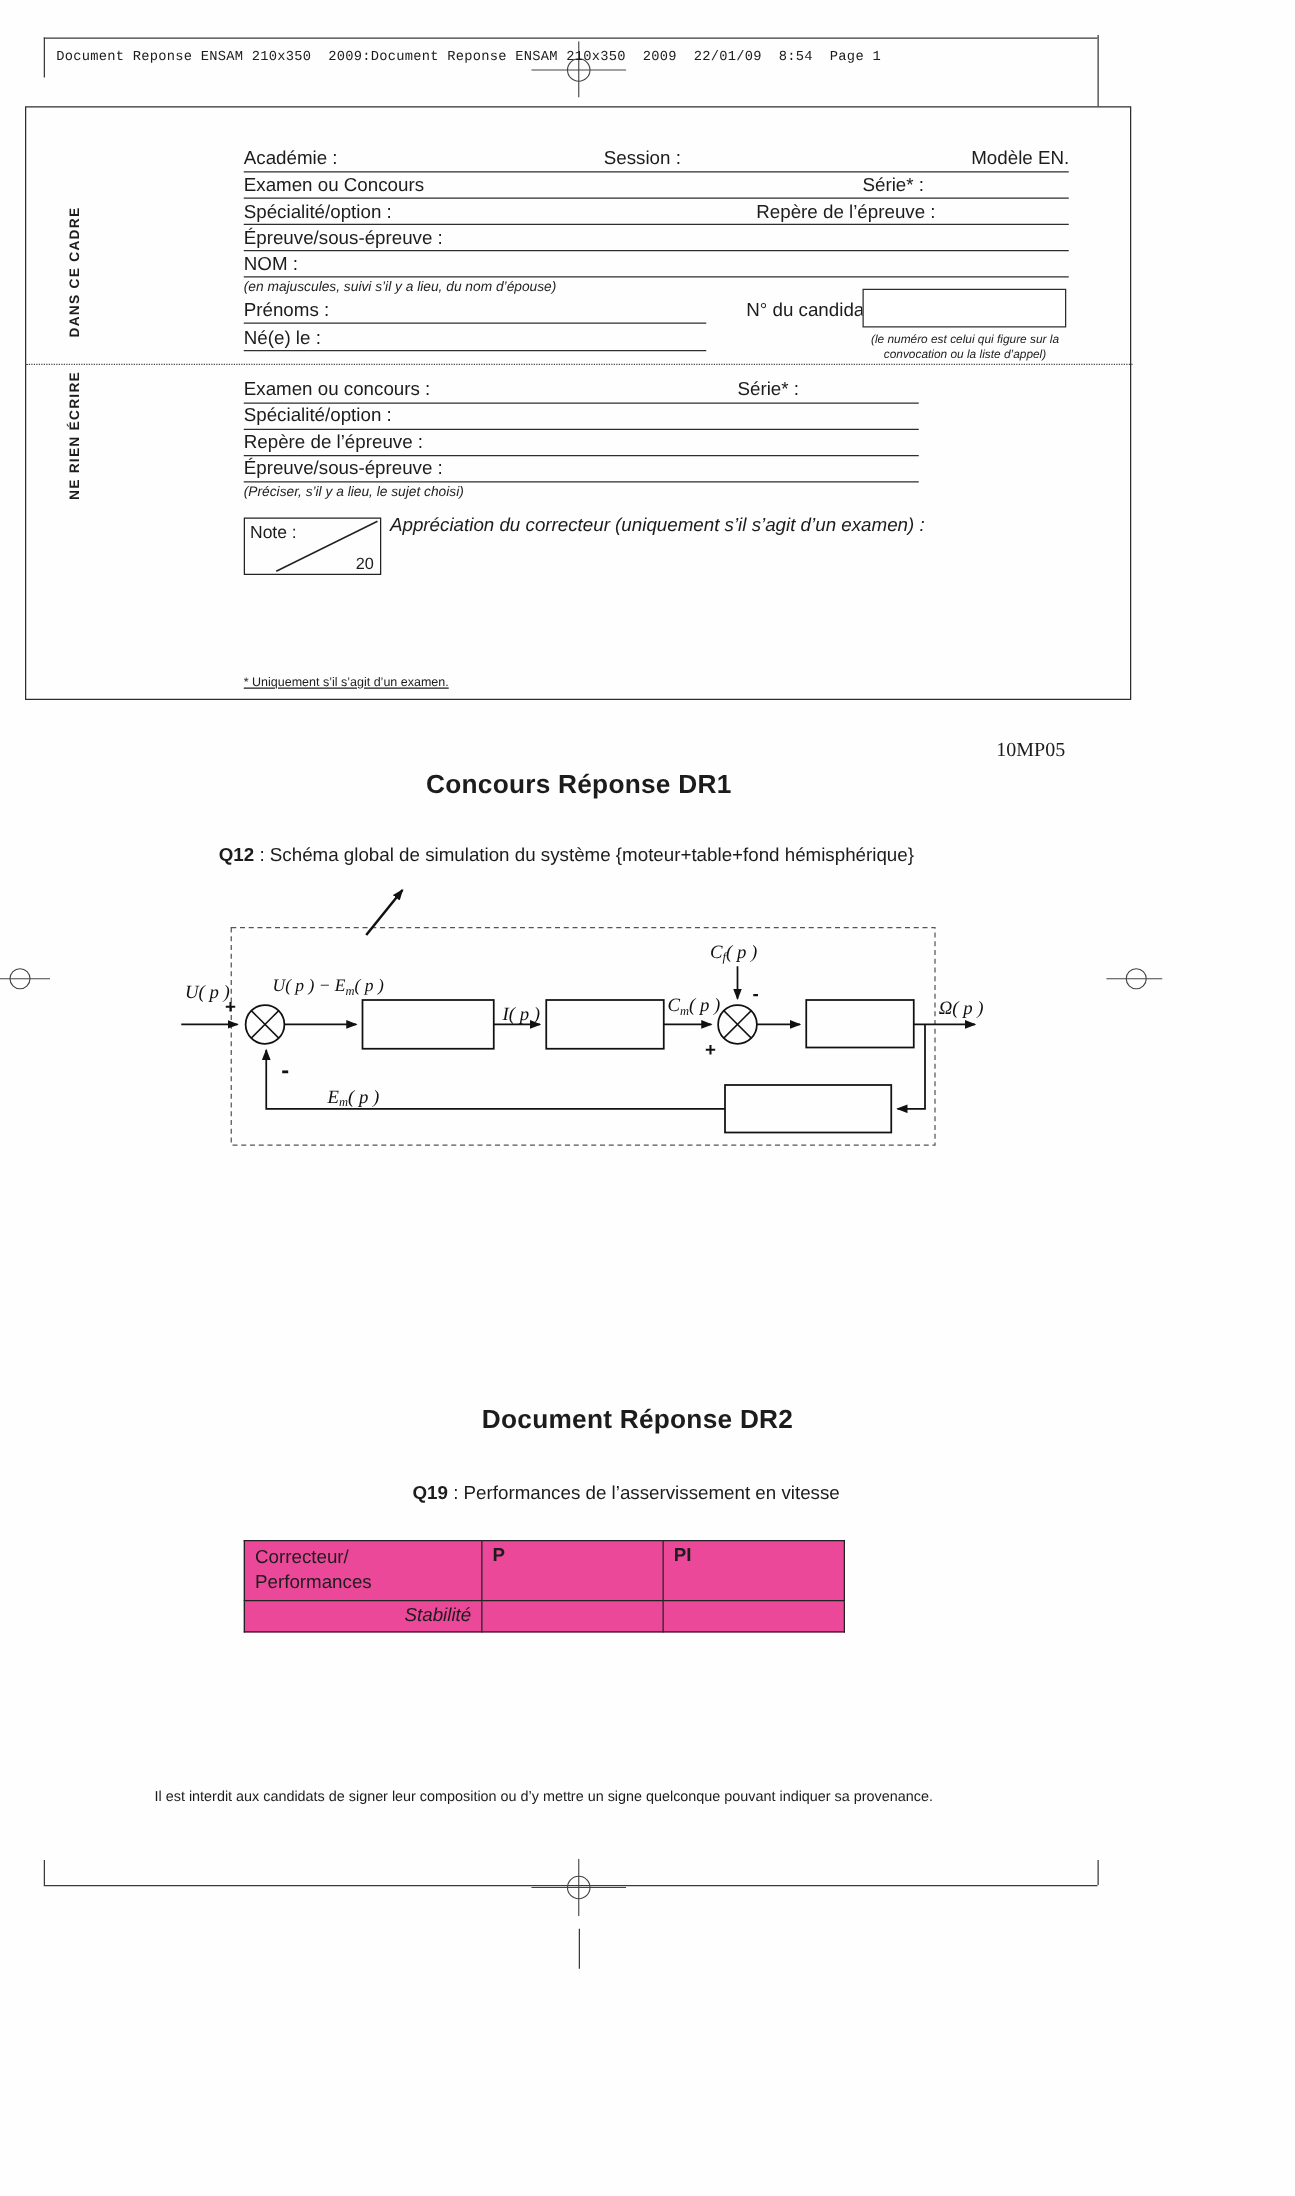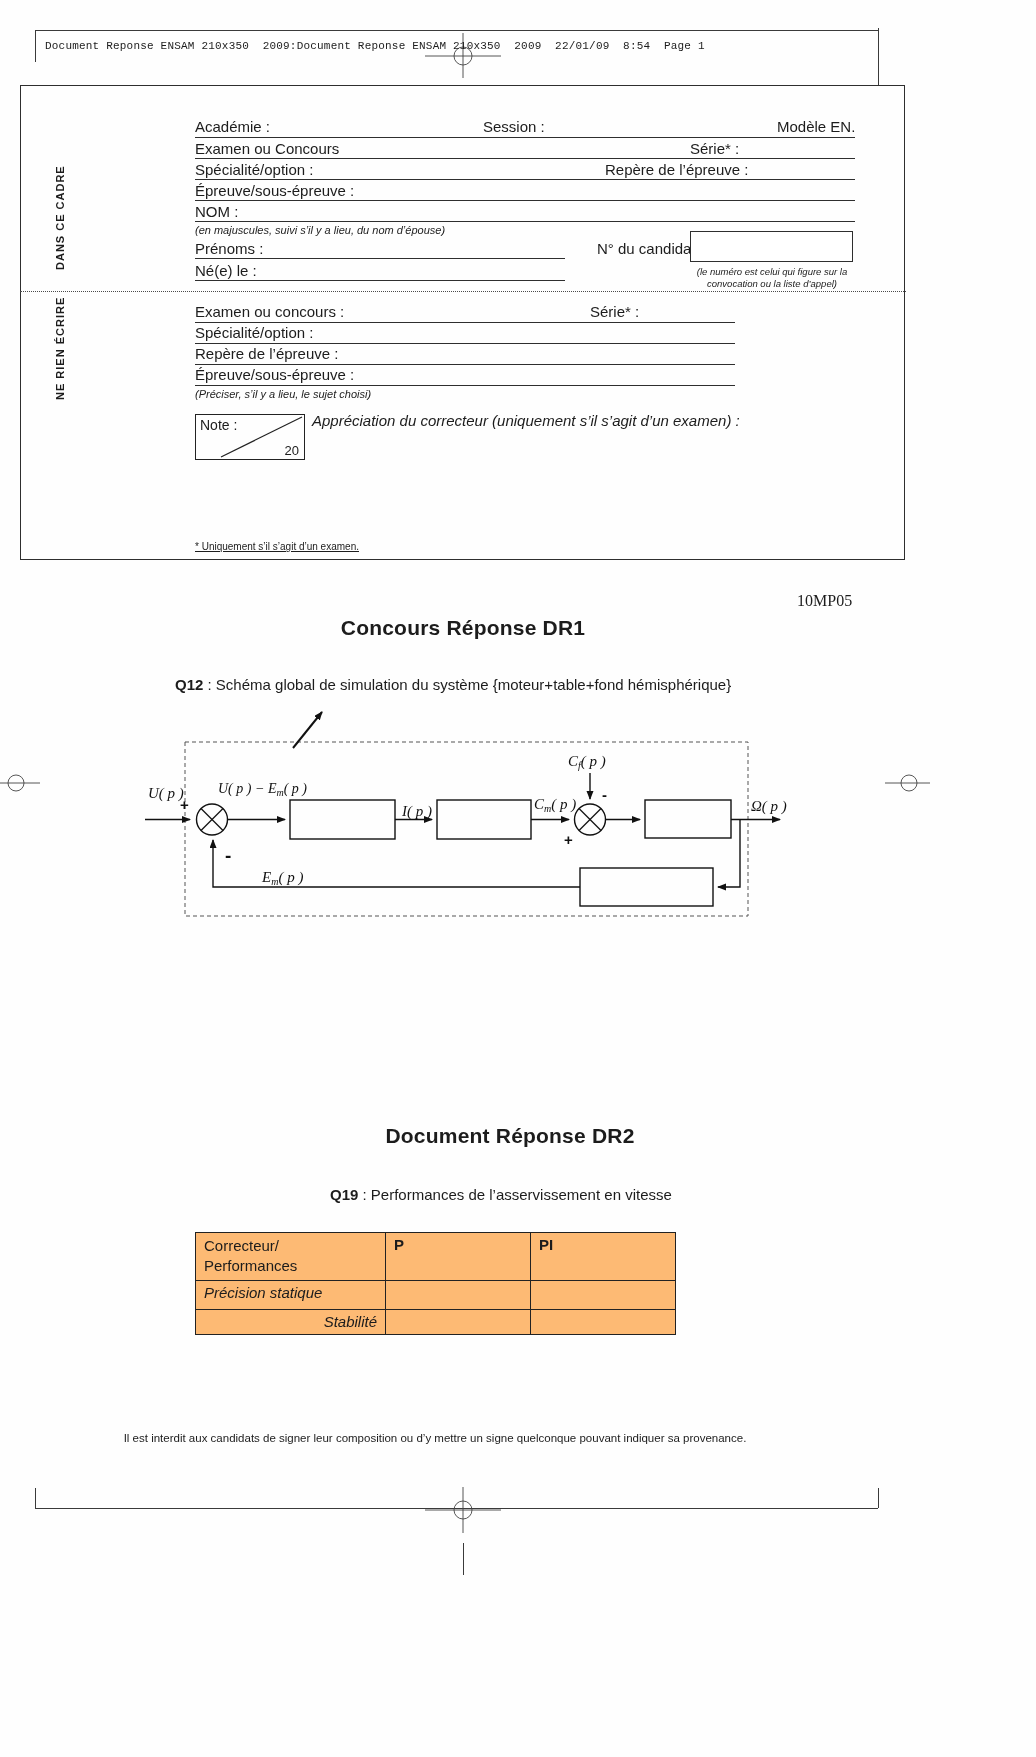--- a/index.html
+++ b/index.html
@@ -25,21 +25,21 @@
   .margin-note { position:absolute; left:750px; top:318px; width:130px; font-size:11px; font-style:italic; line-height:1.22; color:#222; }
   .note-box { position:absolute; left:195px; top:414px; width:110px; height:46px; border:1.5px solid #222; }
   .note-label { position:absolute; left:4px; top:2px; font-size:14px; }
   .note-max { position:absolute; right:5px; bottom:1px; font-size:13px; }
   .appreciation { position:absolute; left:312px; top:412px; font-size:15px; font-style:italic; white-space:nowrap; }
   .footnote { position:absolute; left:195px; top:541px; font-size:10px;text-decoration:underline; }
   .doc-code { position:absolute; left:797px; top:592px; font-family:"Liberation Serif", serif; font-size:16px; }
   .h-title { position:absolute; font-size:21px; font-weight:bold; white-space:nowrap; transform:translateX(-50%); letter-spacing:0.2px; }
   .q-line { position:absolute; font-size:15px; white-space:nowrap; }
   .q-line .q-label { font-weight:bold; }
-  .perf-table { border-collapse:collapse; table-layout:fixed; background:#fdba74; }
+  .perf-table { border-collapse:collapse; table-layout:fixed; background:#ec4899; }
   .perf-table td { border:1.5px solid #222; font-size:15px; padding:3px 8px; vertical-align:top; }
   .perf-table .pre-line { white-space:pre-line; line-height:1.35; }
   .perf-table .bold { font-weight:bold; }
   .perf-table .row-label { font-style:italic; }
   .footer-line { position:absolute; top:1432px; left:435px; transform:translateX(-50%); font-size:11.5px; white-space:nowrap; }
   
   .sig { stroke:#111; stroke-width:1.4; }
   .sig-thin { stroke:#111; stroke-width:1.2; }
   .blk { fill:none; stroke:#111; stroke-width:1.4; }
   .mathlbl { font-family:"Liberation Serif", serif; font-style:italic; font-size:15px; fill:#111; }
@@ -190,25 +190,20 @@
         <col style="width:145px">
         <col style="width:145px">
       </colgroup>
     <tbody>
       <tr style="height:46px;">
         <td class="pre-line">Correcteur/
 Performances</td>
         <td class="bold">P</td>
         <td class="bold">PI</td>
       </tr>
-      <tr style="height:29px;">
-        <td class="row-label">Précision statique</td>
-        <td></td>
-        <td></td>
-      </tr>
       <tr style="height:25px;text-align:right;">
         <td class="row-label">Stabilité</td>
         <td></td>
         <td></td>
       </tr>
     </tbody>
   </table>
 
   <div class="footer-line">Il est interdit aux candidats de signer leur composition ou d’y mettre un signe quelconque pouvant indiquer sa provenance.</div>
 

